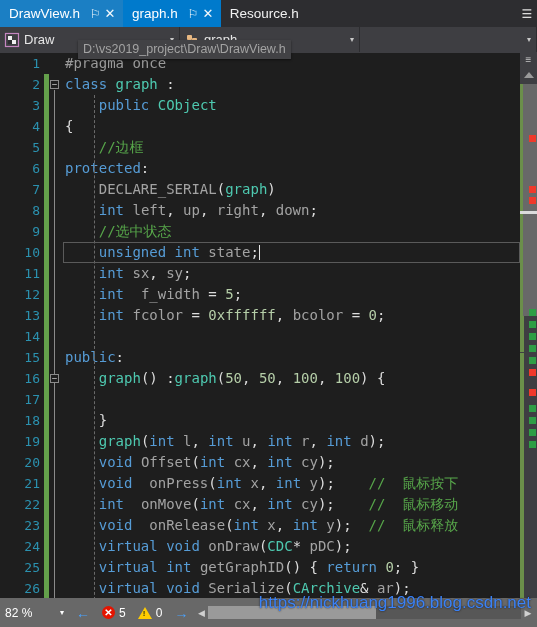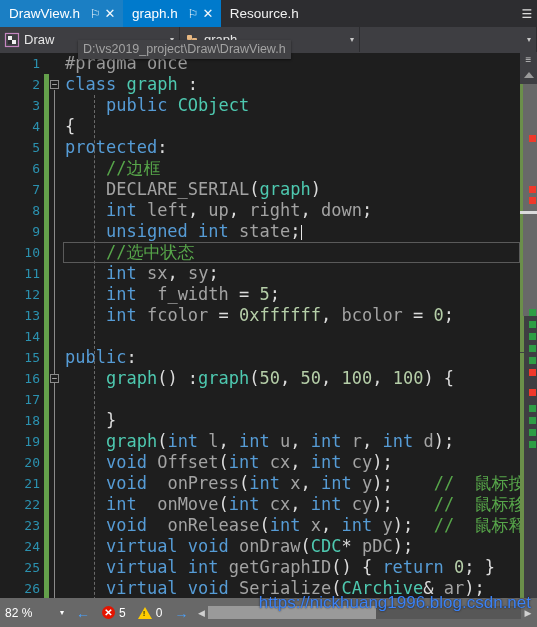--- a/index.html
+++ b/index.html
@@ -160,21 +160,21 @@
     flex: 1 1 auto;
     position: relative;
     background: #1e1e1e;
     overflow: hidden;
   }
 
   .ln, .cl {
     height: 21px;
     line-height: 21px;
     font-family: "DejaVu Sans Mono", monospace;
-    font-size: 17px;
+    font-size: 14px;
     white-space: pre;
   }
   .ln { color: #2b91af; font-size: 13px; }
   .cl { color: #dcdcdc; padding-left: 2px; }
 
   
   .kw   { color: #569cd6; }
   .typ  { color: #4ec9b0; }   
   .cmt  { color: #57a64a; }   
   .pre  { color: #9b9b9b; }   
@@ -471,26 +471,26 @@
 
     <div class="codearea" id="codearea">
 
       <div class="guide" style="left:31px;top:42px;height:525px;"></div>
 
       <div class="cur-line-box" style="top:189px;"></div>
     <div class="cl"><span class="pre">#pragma once</span></div>
         <div class="cl"><span class="kw">class</span> <span class="typ">graph</span> :</div>
         <div class="cl">    <span class="kw">public</span> <span class="typ">CObject</span></div>
         <div class="cl">{</div>
+        <div class="cl">    <span class="cmt">//边框</span></div>
         <div class="cl"><span class="kw">protected</span>:</div>
-        <div class="cl">    <span class="cmt">//边框</span></div>
         <div class="cl">    <span class="id">DECLARE_SERIAL</span>(<span class="typ">graph</span>)</div>
         <div class="cl">    <span class="kw">int</span> <span class="id">left</span>, <span class="id">up</span>, <span class="id">right</span>, <span class="id">down</span>;</div>
+        <div class="cl">    <span class="cmt">//选中状态</span></div>
         <div class="cl">    <span class="kw">unsigned</span> <span class="kw">int</span> <span class="id">state</span>;<span class="caret"></span></div>
-        <div class="cl">    <span class="cmt">//选中状态</span></div>
         <div class="cl">    <span class="kw">int</span> <span class="id">sx</span>, <span class="id">sy</span>;</div>
         <div class="cl">    <span class="kw">int</span>  <span class="id">f_width</span> = <span class="num">5</span>;</div>
         <div class="cl">    <span class="kw">int</span> <span class="id">fcolor</span> = <span class="num">0xffffff</span>, <span class="id">bcolor</span> = <span class="num">0</span>;</div>
         <div class="cl"></div>
         <div class="cl"><span class="kw">public</span>:</div>
         <div class="cl">    <span class="typ">graph</span>() :<span class="typ">graph</span>(<span class="num">50</span>, <span class="num">50</span>, <span class="num">100</span>, <span class="num">100</span>) {</div>
         <div class="cl"></div>
         <div class="cl">    }</div>
         <div class="cl">    <span class="typ">graph</span>(<span class="kw">int</span> <span class="id">l</span>, <span class="kw">int</span> <span class="id">u</span>, <span class="kw">int</span> <span class="id">r</span>, <span class="kw">int</span> <span class="id">d</span>);</div>
         <div class="cl">    <span class="kw">void</span> <span class="id">Offset</span>(<span class="kw">int</span> <span class="id">cx</span>, <span class="kw">int</span> <span class="id">cy</span>);</div>

